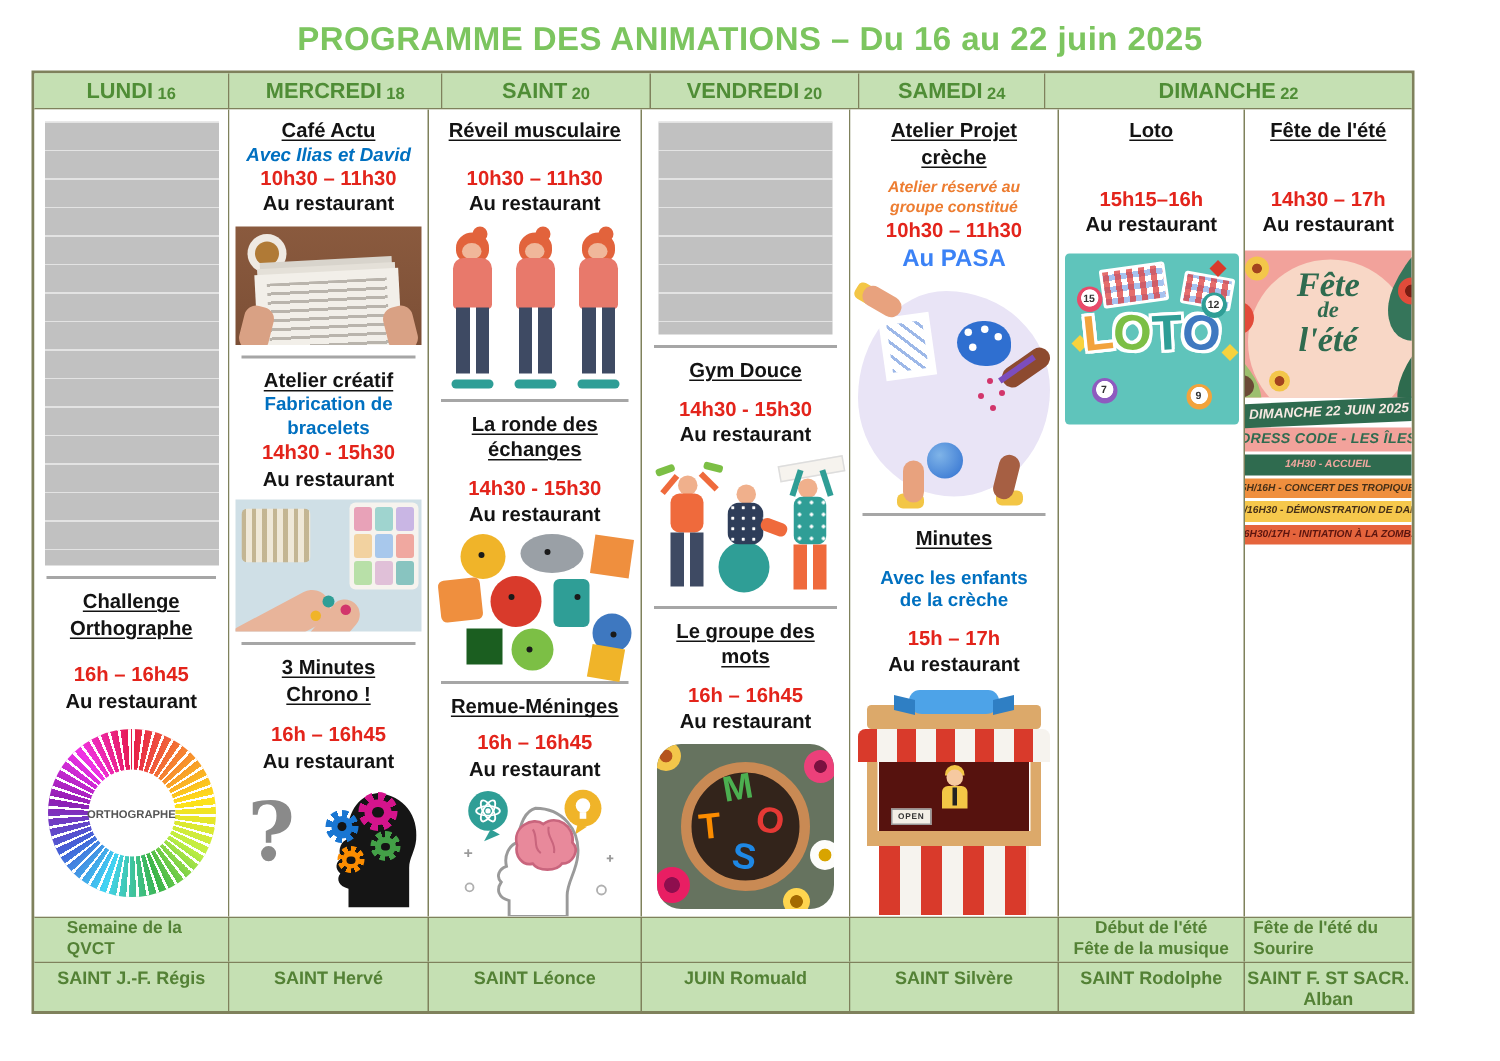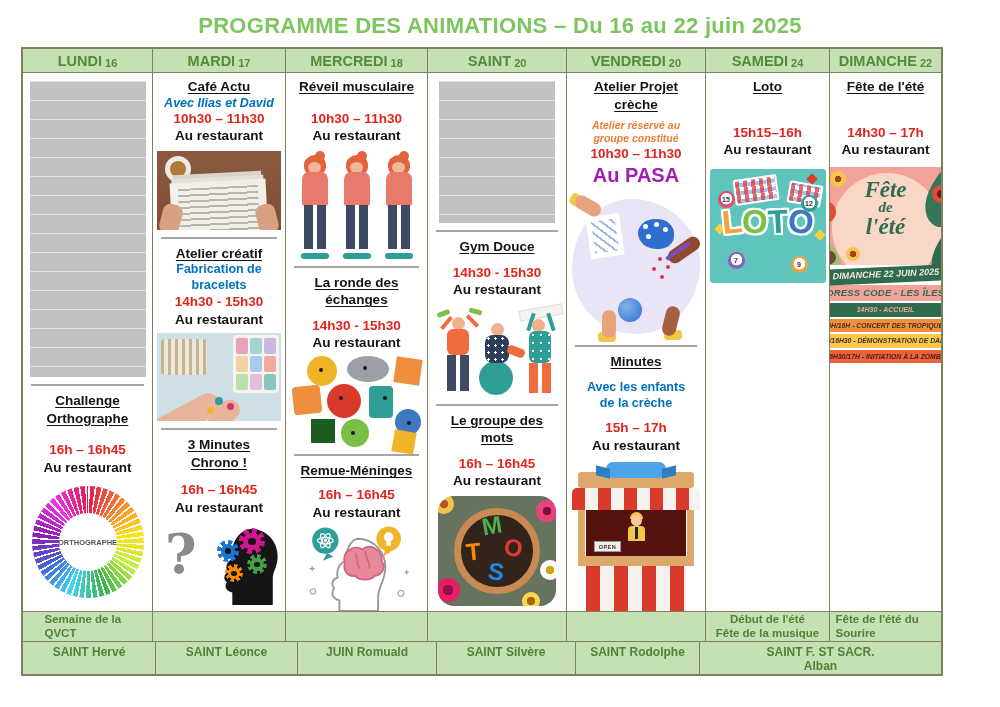--- a/index.html
+++ b/index.html
@@ -19,21 +19,21 @@
 .erow{height:30px;background:#c5e0b3;border-top:1.5px solid #7f815c}
 .ecell{display:flex;flex-direction:column;align-items:center;justify-content:center;color:#538135;font-weight:bold;font-size:11.5px;line-height:1.15;background:#c5e0b3}
 .srow{height:33px;background:#c5e0b3;border-top:1.5px solid #7f815c}
 .scell{display:flex;align-items:flex-start;justify-content:center;color:#538135;font-weight:bold;font-size:12px;padding-top:3px;line-height:1.2;text-align:center;background:#c5e0b3}
 .t-title{font-size:13.5px;color:#131313;text-decoration:underline;text-underline-offset:2px;line-height:1.3}
 .t-time{color:#e3241b;font-size:13.5px;line-height:1.3}
 .t-place{color:#131313;font-size:13.5px;line-height:1.3}
 .t-blue{color:#0070c0;font-size:12.5px;line-height:1.25}
 .t-blue-i{color:#0070c0;font-size:12.5px;font-style:italic}
 .t-orange-i{color:#ed7d31;font-size:10.5px;font-style:italic;line-height:1.25}
-.t-pasa{font-size:20px;color:#a21caf;line-height:1.2}.mt6{margin-top:6px}.mt8{margin-top:8px}.mt10{margin-top:10px}.mt14{margin-top:14px}.mt28{margin-top:28px}.w90{max-width:90px}.w96{max-width:96px}.w100{max-width:100px}.w104{max-width:104px}.w112{max-width:112px}
+.t-pasa{font-size:16px;color:#3b82f6;line-height:1.2}.mt6{margin-top:6px}.mt8{margin-top:8px}.mt10{margin-top:10px}.mt14{margin-top:14px}.mt28{margin-top:28px}.w90{max-width:90px}.w96{max-width:96px}.w100{max-width:100px}.w104{max-width:104px}.w112{max-width:112px}
 .sep{width:88%;border-top:2px solid #a6a6a6;margin:7px auto 6px}
 .gray-block{width:116px;background:#c1c1c1;background-image:repeating-linear-gradient(to bottom,rgba(255,255,255,.55) 0,rgba(255,255,255,.55) 1px,transparent 1px,transparent 19px);margin-top:3px}
 .gb-tall{height:296px}
 .gb-short{height:142px}
 
 .wheel{position:relative;width:112px;height:112px;margin-top:10px}
 .wheel .ring{position:absolute;inset:0;border-radius:50%;background:conic-gradient(#e6194b,#f58231,#ffe119,#bfef45,#3cb44b,#42d4f4,#4363d8,#911eb4,#f032e6,#e6194b)}
 .wheel .spokes{position:absolute;inset:0;border-radius:50%;background:repeating-conic-gradient(#fff 0deg 2deg,transparent 2deg 7deg)}
 .wheel .hub{position:absolute;inset:27px;border-radius:50%;background:#fff;display:flex;align-items:center;justify-content:center}
 .wheel .word{font-size:7.5px;color:#555;font-weight:bold;letter-spacing:0}
@@ -211,24 +211,20 @@
 
 <div class="page-title">PROGRAMME DES ANIMATIONS – Du 16 au 22 juin 2025</div>
 
 <div class="ptable">
 
   <div class="row hrow">
     <div class="cell c0 hcell">
         <span>LUNDI</span>
         <span class="num">16</span>
       </div>
-    <div class="cell c1 hcell">
-        <span>MARDI</span>
-        <span class="num">17</span>
-      </div>
     <div class="cell c2 hcell">
         <span>MERCREDI</span>
         <span class="num">18</span>
       </div>
     <div class="cell c3 hcell">
         <span>SAINT</span>
         <span class="num">20</span>
       </div>
     <div class="cell c4 hcell">
         <span>VENDREDI</span>
@@ -548,20 +544,23 @@
     <div class="cell c5 ecell">
       <div>Début de l'été</div>
       <div>Fête de la musique</div>
     </div>
     <div class="cell c6 ecell">
         <div style="max-width:100px">Fête de l'été du Sourire</div>
       </div>
   </div>
 
   <div class="row srow">
+    <div class="cell c0 scell">
+        <div>SAINT J.-F. Régis</div>
+      </div>
     <div class="cell c1 scell">
         <div>SAINT Hervé</div>
       </div>
     <div class="cell c2 scell">
         <div>SAINT Léonce</div>
       </div>
     <div class="cell c3 scell">
         <div>JUIN Romuald</div>
       </div>
     <div class="cell c4 scell">

